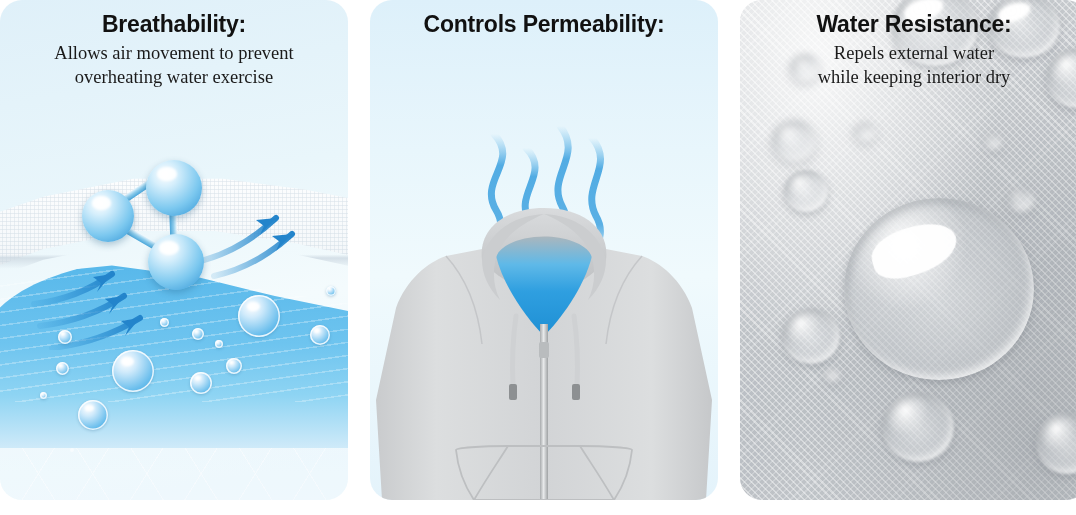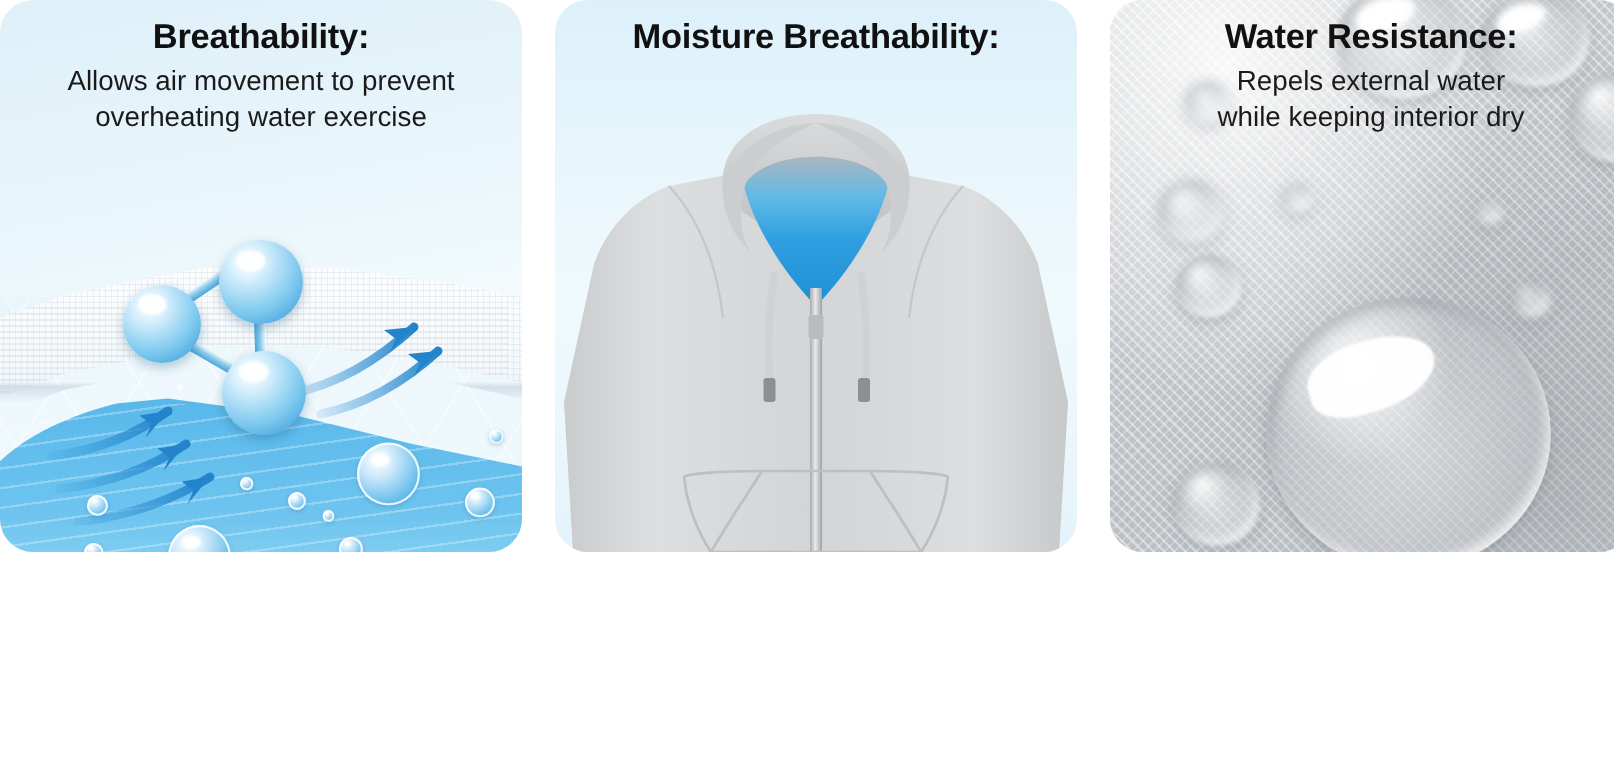--- a/index.html
+++ b/index.html
@@ -2,30 +2,30 @@
 <html><head>
 <meta charset="utf-8">
 <style>
   html,body{margin:0;padding:0;background:#ffffff;}
   body{width:1076px;height:515px;overflow:hidden;
        font-family:"Liberation Sans","DejaVu Sans",sans-serif;}
 
   .board{position:relative;width:1076px;height:515px;background:#fff;
          display:flex;gap:22px;padding:0;box-sizing:border-box;}
 
-  .panel{position:relative;width:348px;height:368px;border-radius:22px;
+  .panel{position:relative;width:348px;height:500px;border-radius:22px;
          overflow:hidden;flex:0 0 348px;}
   .panel:nth-child(1){margin-left:0;}
 
   
   .caption{position:absolute;top:0;left:0;right:0;z-index:40;
            padding:12px 8px 0;text-align:center;box-sizing:border-box;}
   .cap-title{font-size:23px;font-weight:700;color:#111;letter-spacing:-0.2px;
              line-height:1.1;margin:0 0 5px;}
-  .cap-sub{font-size:18.5px;font-weight:400;color:#1a1a1a;line-height:1.28;margin:0;}
+  .cap-sub{font-size:18.5px;font-weight:400;color:#1a1a1a;line-height:1.28;margin:0;font-family:Liberation Serif, serif;}
 
   
   .p1{background:linear-gradient(170deg,#dff0f9 0%,#e9f6fb 38%,#f4fbfd 62%,#eaf6fc 100%);}
   .p1-grid{position:absolute;left:0;right:0;bottom:0;height:170px;opacity:.55;
       background:
         repeating-linear-gradient(58deg,rgba(255,255,255,.85) 0 1px,transparent 1px 46px),
         repeating-linear-gradient(-58deg,rgba(255,255,255,.85) 0 1px,transparent 1px 46px),
         linear-gradient(180deg,#e6f4fc 0%,#f2fafd 100%);}
   .p1-dot{position:absolute;width:4px;height:4px;border-radius:50%;
           background:rgba(255,255,255,.95);}
@@ -238,21 +238,21 @@
       <rect x="139" y="180" width="8" height="16" rx="2" fill="#8d9092"></rect>
       <rect x="202" y="180" width="8" height="16" rx="2" fill="#8d9092"></rect>
 
       <path d="M86,246 C86,244 110,242 138,242 L210,242 C238,242 262,244 262,246
                C260,266 252,284 244,296 L104,296 C96,284 88,266 86,246 Z" fill="none" stroke="#bdbfc1" stroke-width="1.8"></path>
       <path d="M138,242 C128,258 118,272 104,296" fill="none" stroke="#bdbfc1" stroke-width="1.8"></path>
       <path d="M210,242 C220,258 230,272 244,296" fill="none" stroke="#bdbfc1" stroke-width="1.8"></path>
     </svg>
 
     <div class="caption">
-      <p class="cap-title">Moisture Breathability:</p>
+      <p class="cap-title">Controls Permeability:</p>
     </div>
   </div>
 
   <div class="panel p3">
     <div class="p3-weave"></div>
     <div class="p3-haze"></div>
 
     <div style="position:absolute;inset:0">
       <div class="drop big" style="left:104px;top:198px;width:190px;height:182px"></div>
       <div class="drop big blur" style="left:152px;top:-12px;width:86px;height:78px"></div>

